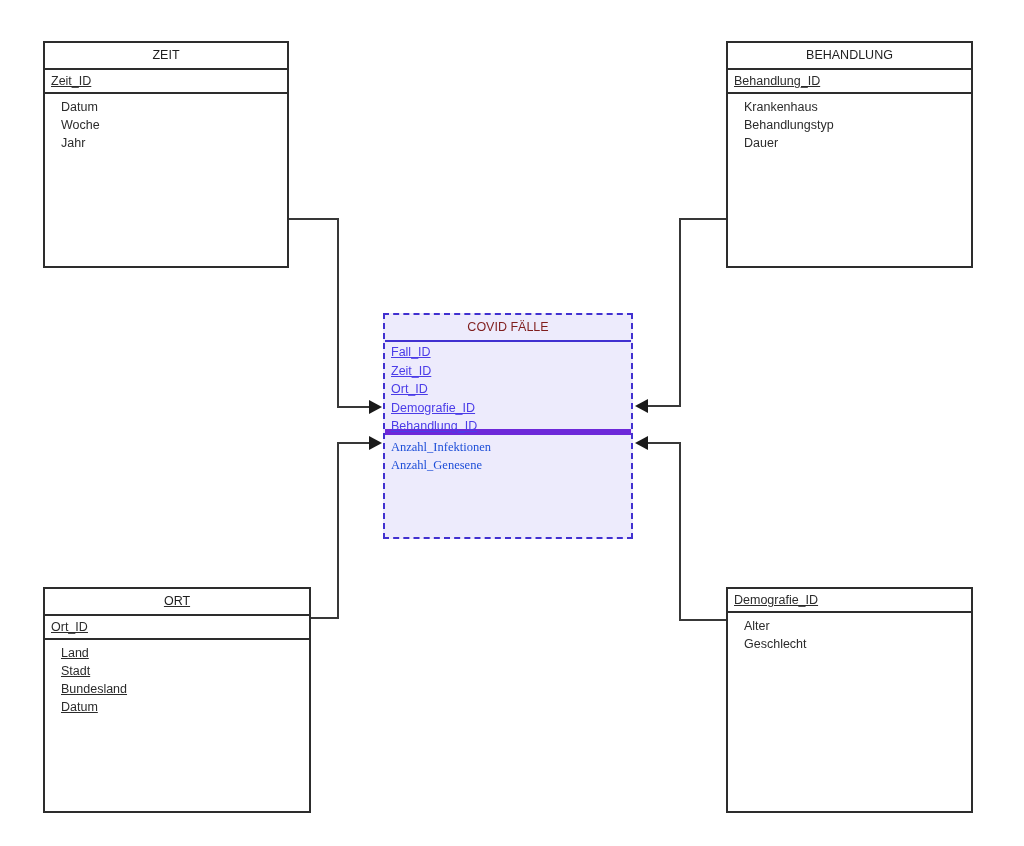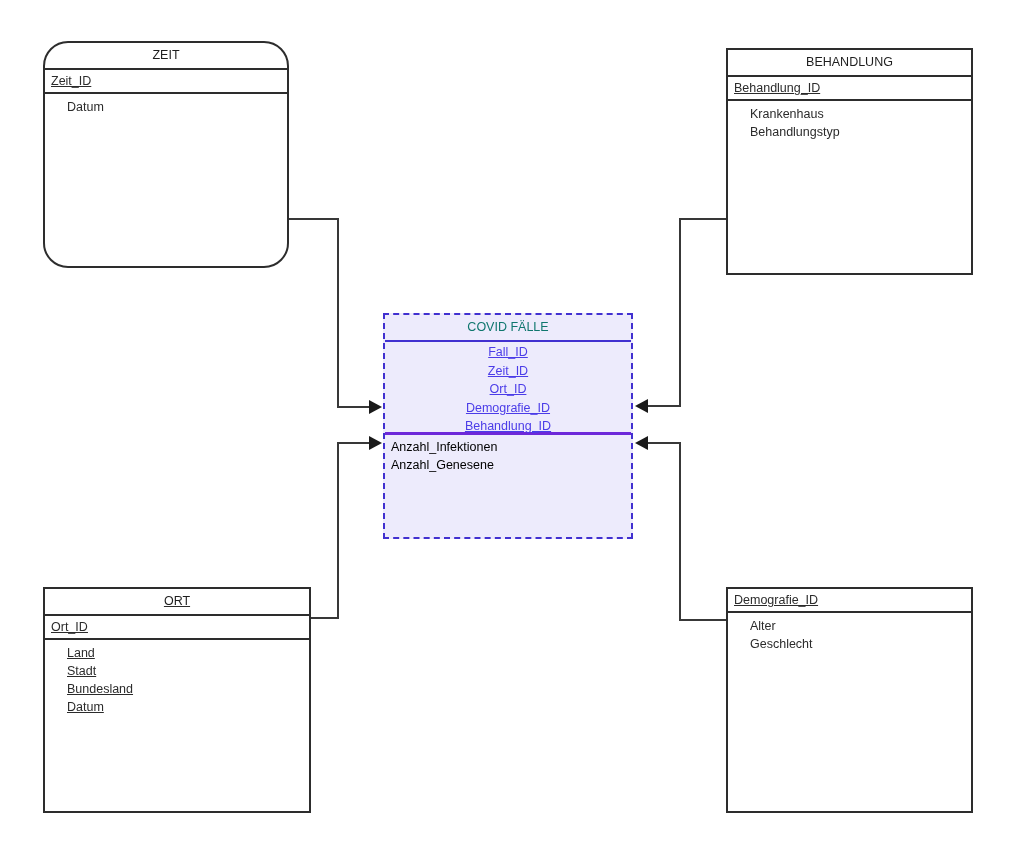--- a/index.html
+++ b/index.html
@@ -36,51 +36,51 @@
     box-sizing: border-box;
     height: 24px;
     border-bottom: 2px solid #2d2d2d;
     padding: 0 6px;
     font-size: 12.5px;
     line-height: 22px;
     white-space: nowrap;
   }
   .tbl .pk span { text-decoration: underline; }
   .tbl .attrs {
-    padding: 4px 22px;
+    padding: 4px 16px;
     font-size: 12.5px;
     line-height: 18px;
     white-space: nowrap;
   }
   
   .fact {
     background: #edebfc;
     border: 2px dashed #4130d0;
     color: #4b3ce8;
   }
   .fact .hd {
     height: 27px;
     border-bottom: 2px solid #4130d0;
-    color: #0f766e;
+    color: #7f1d1d;
   }
   .fact .keys {
     box-sizing: border-box;
     height: 93px;
-    border-bottom: 3px solid #6d28d9;
+    border-bottom: 6px solid #6d28d9;
     padding: 1px 6px 0 6px;
     font-size: 12.5px;
     line-height: 18.5px;
     white-space: nowrap;
-    text-align: center;
   }
   .fact .keys div { text-decoration: underline; }
   .fact .attrs {
     padding: 4px 6px;
     line-height: 17.5px;
-    color: #000000;
+    color: #1d4ed8;
+    font-family: Liberation Serif, serif;
   }
   svg.connectors {
     position: absolute;
     left: 0;
     top: 0;
     pointer-events: none;
   }
 </style>
 </head>
 <body>
@@ -92,38 +92,41 @@
   <path d="M289 618 H338 V443 H369" fill="none" stroke="#383838" stroke-width="2"></path>
   <polygon points="369,436 369,450 382,443" fill="#1a1a1a"></polygon>
 
   <path d="M726 219 H680 V406 H648" fill="none" stroke="#383838" stroke-width="2"></path>
   <polygon points="648,399 648,413 635,406" fill="#1a1a1a"></polygon>
 
   <path d="M726 620 H680 V443 H648" fill="none" stroke="#383838" stroke-width="2"></path>
   <polygon points="648,436 648,450 635,443" fill="#1a1a1a"></polygon>
 </svg>
 
-<div class="tbl" style="left:43px; top:41px; width:246px; height:227px;border-radius:25px;">
+<div class="tbl" style="left:43px; top:41px; width:246px; height:227px;">
   <div class="hd">ZEIT</div>
   <div class="pk">
     <span>Zeit_ID</span>
   </div>
   <div class="attrs">
       <div>Datum</div>
+      <div>Woche</div>
+      <div>Jahr</div>
     </div>
 </div>
 
-<div class="tbl" style="left:726px; top:41px; width:247px; height:227px;margin-top:7px;">
+<div class="tbl" style="left:726px; top:41px; width:247px; height:227px;">
   <div class="hd">BEHANDLUNG</div>
   <div class="pk">
     <span>Behandlung_ID</span>
   </div>
   <div class="attrs">
       <div>Krankenhaus</div>
       <div>Behandlungstyp</div>
+      <div>Dauer</div>
     </div>
 </div>
 
 <div class="tbl fact" style="left:383px; top:313px; width:250px; height:226px;">
   <div class="hd">COVID FÄLLE</div>
   <div class="keys">
       <div>Fall_ID</div>
       <div>Zeit_ID</div>
       <div>Ort_ID</div>
       <div>Demografie_ID</div>

